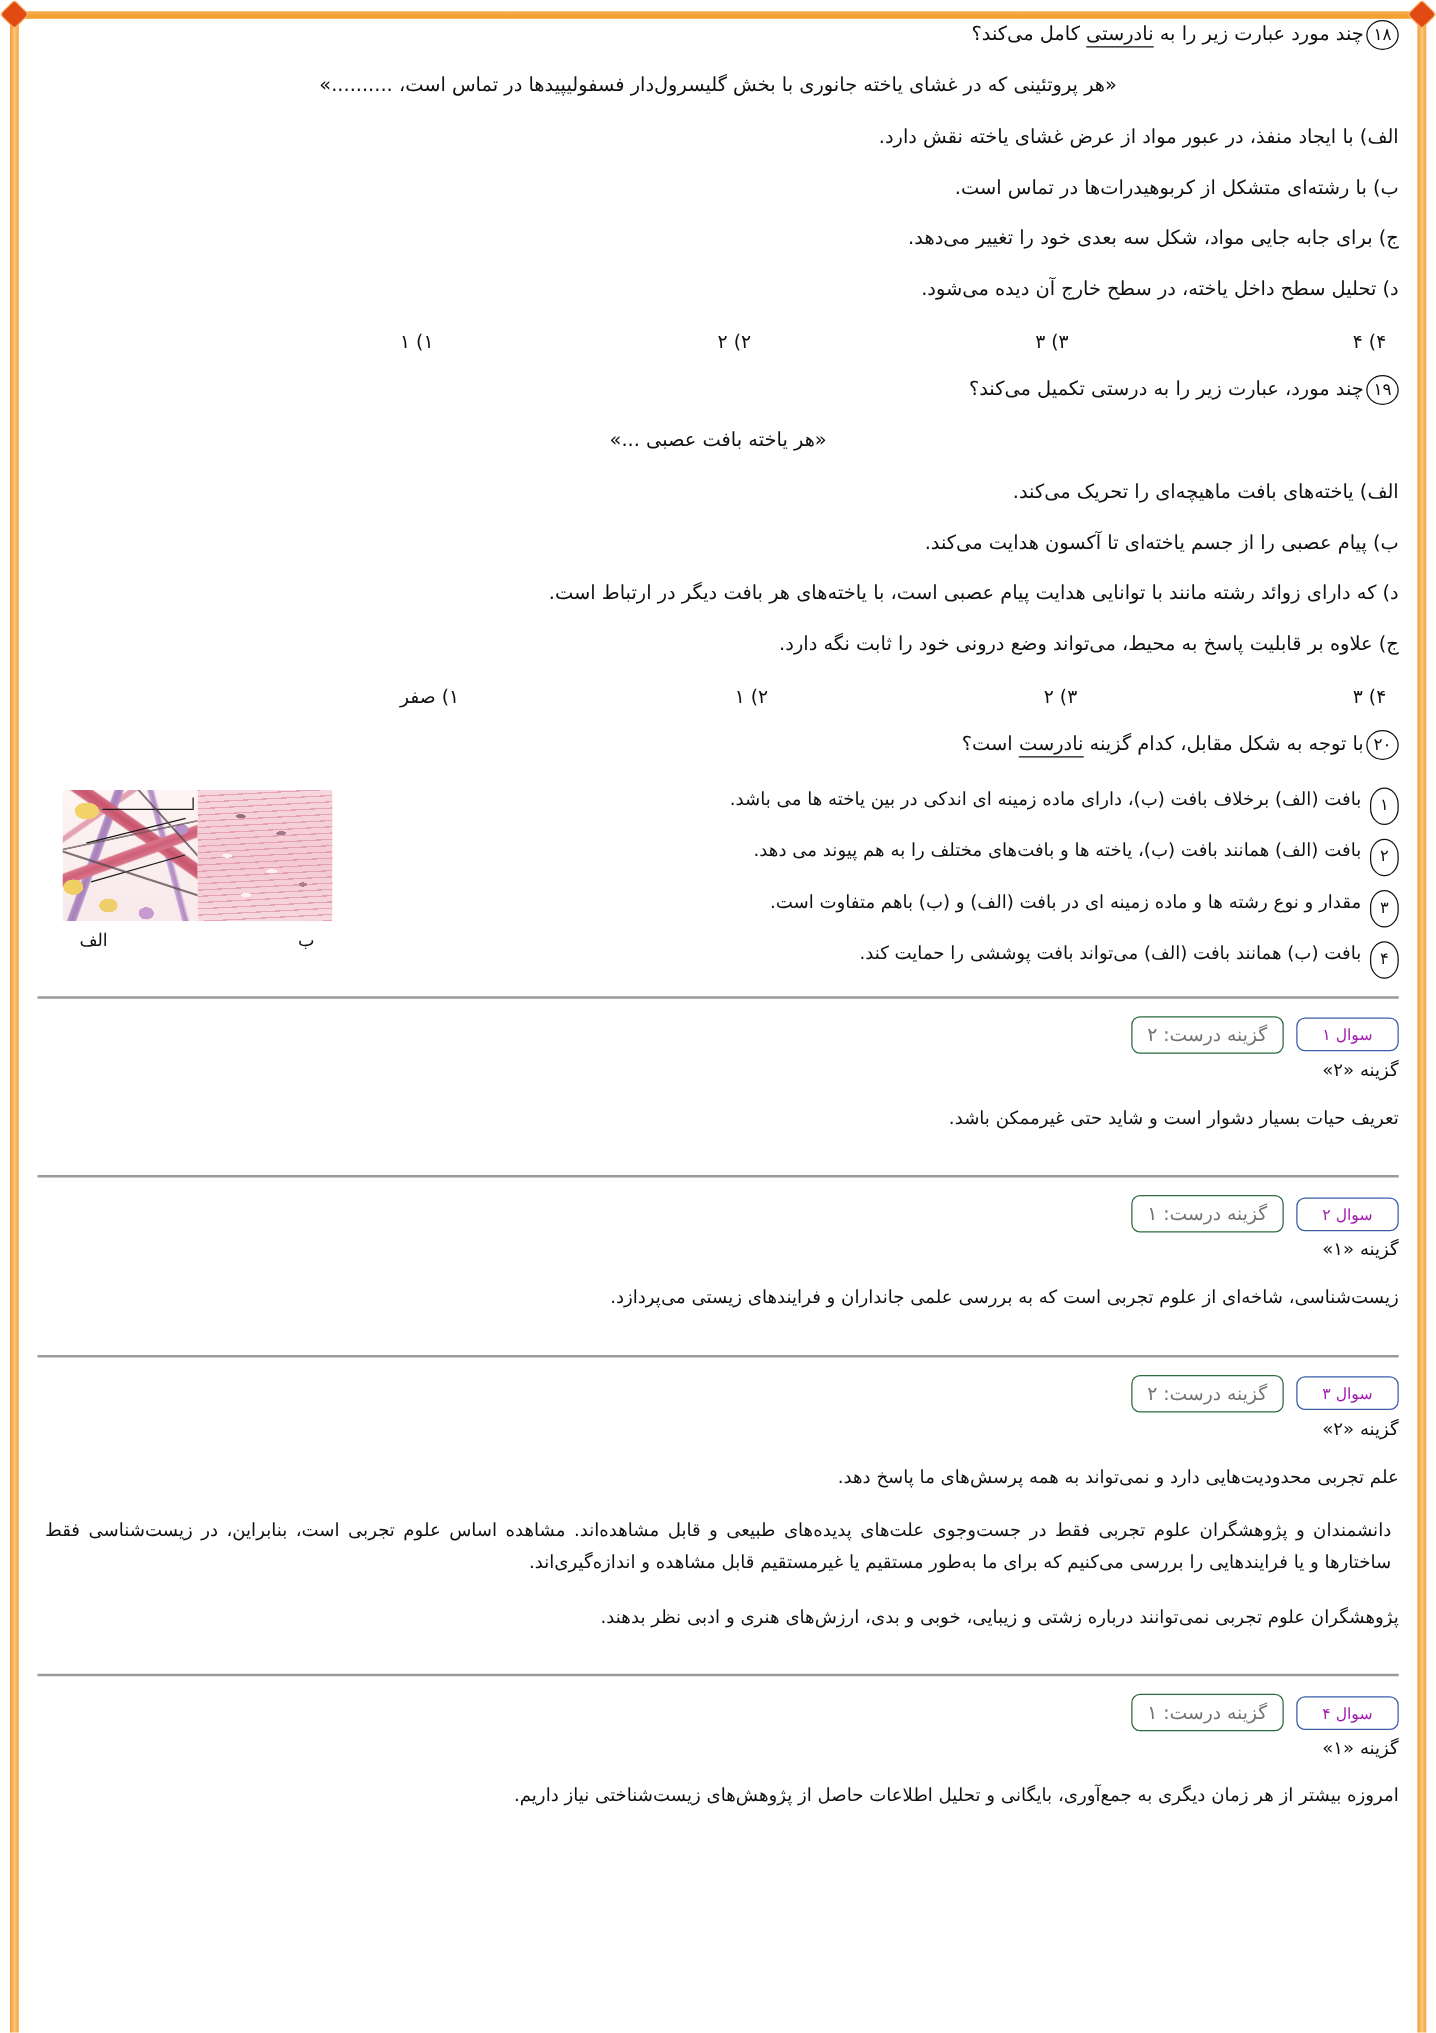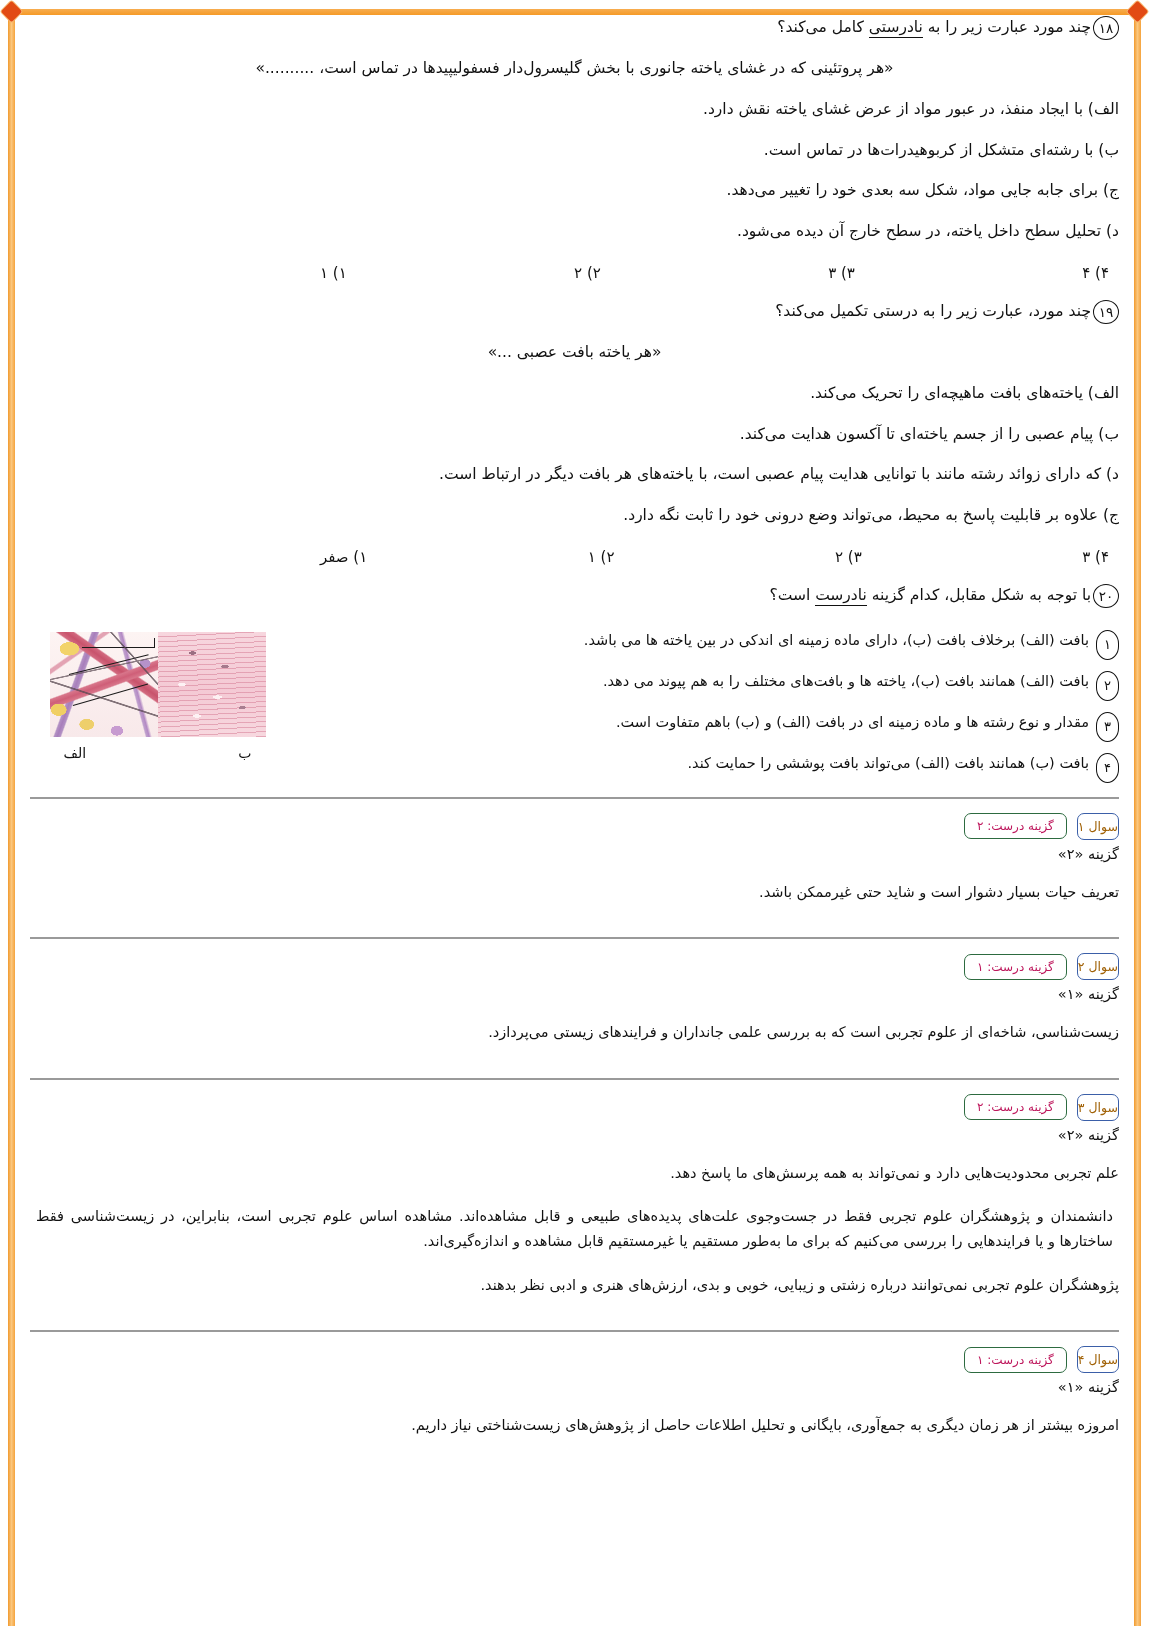--- a/index.html
+++ b/index.html
@@ -242,31 +242,31 @@
     display: flex;
     flex-direction: row;
     justify-content: flex-start;
     align-items: center;
     gap: 10px;
     margin-bottom: 6px;
   }
   .badge-q {
     border: 1.3px solid #3b5fa8;
     border-radius: 7px;
-    color: #a16207;
+    color: #a21caf;
     font-size: 12.5px;
-    padding: 5px 0;
+    padding: 5px 20px;
     background: #fff;
     white-space: nowrap;
   }
   .badge-a {
     border: 1.3px solid #2d6b40;
     border-radius: 7px;
-    color: #be185d;
-    font-size: 12px;
+    color: #737373;
+    font-size: 15px;
     padding: 5px 12px;
     background: #fff;
     white-space: nowrap;
   }
   .opt-label {
     font-size: 14.5px;
     margin: 2px 0 18px 0;
     text-align: right;
   }
   .ans-para {

